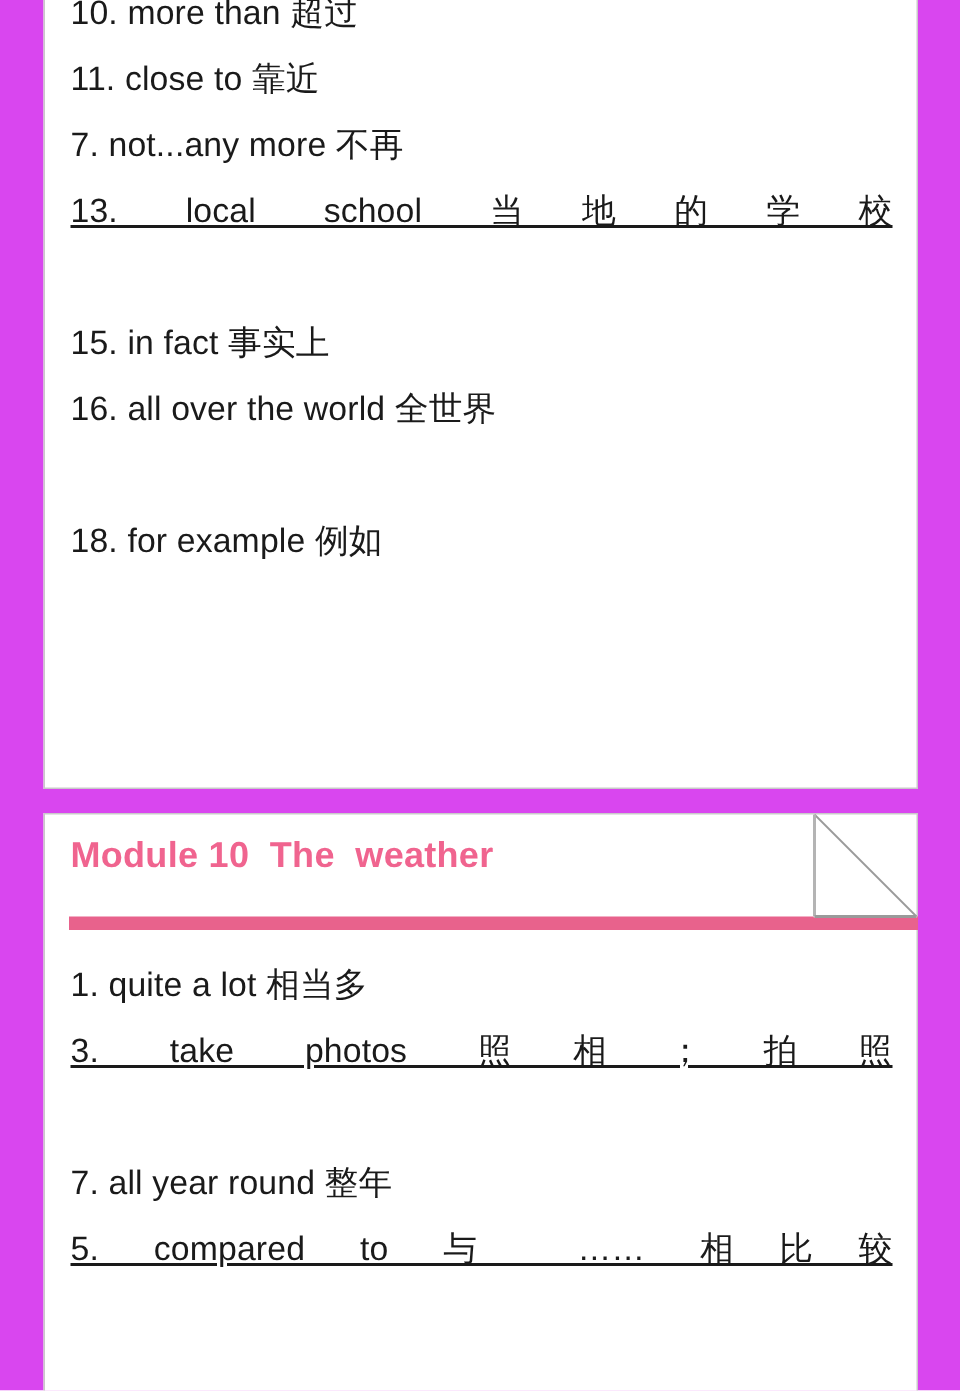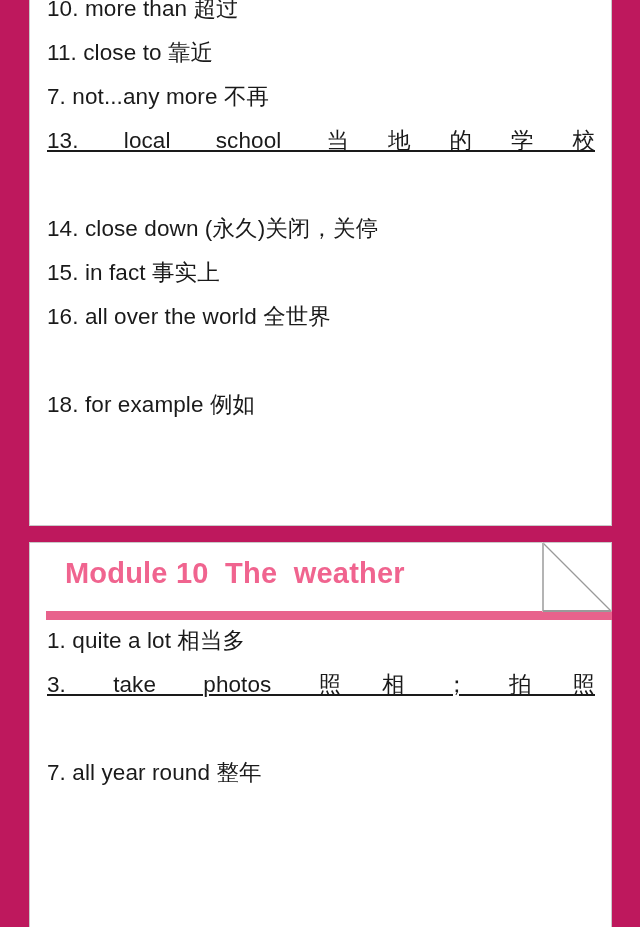--- a/index.html
+++ b/index.html
@@ -13,21 +13,21 @@
     font-family: "Liberation Sans", "DejaVu Sans", sans-serif;
     overflow: hidden;
     position: relative;
   }
 
   
   .page {
     position: relative;
     width: 640px;
     height: 927px;
-    background: #be185d;
+    background: #d946ef;
   }
 
   .card {
     position: absolute;
     background: #ffffff;
     border: 1px solid #c9c9c9;
     box-sizing: border-box;
   }
 
   
@@ -72,24 +72,24 @@
     text-decoration: underline;
   }
 
   .line.spacer {
     height: 44px;
   }
 
   
   .module-title {
     position: absolute;
-    left: 35px;
+    left: 17px;
     top: 14px;
     color: #f0648f;
-    font-size: 29px;
+    font-size: 24px;
     font-weight: bold;
     letter-spacing: 0.2px;
     white-space: pre;
   }
 
   .title-rule {
     position: absolute;
     left: 16px;
     top: 68px;
     width: 566px;
@@ -102,56 +102,56 @@
     position: absolute;
     left: 542px;
     top: 542px;
     width: 70px;
     height: 70px;
     pointer-events: none;
   }
 
   
   .list-module {
-    top: 76px;
+    top: 92px;
   }
 </style>
 </head>
 <body>
 
 <div class="page">
 
   <div class="card card-top">
     <div class="list">
 
       <div class="line">10. more than  超过</div>
       <div class="line">11. close to  靠近</div>
       <div class="line">7. not...any more  不再</div>
       <div class="line justify">13. local school 当地的学校</div>
       <div class="line spacer"></div>
-      <div class="line">14. close down  (永久)关闭，关停</div>
       <div class="line">15. in fact  事实上</div>
       <div class="line">16. all over the world  全世界</div>
       <div class="line spacer"></div>
       <div class="line">18. for example  例如</div>
 
     </div>
   </div>
 
   <div class="card card-bottom">
 
     <div class="module-title">Module 10  The  weather</div>
 
     <div class="title-rule"></div>
 
     <div class="list list-module">
       <div class="line">1. quite a lot  相当多</div>
       <div class="line justify">3. take photos 照相；拍照</div>
       <div class="line spacer"></div>
       <div class="line">7. all year round  整年</div>
+      <div class="line justify">5. compared to 与 …… 相比较</div>
     </div>
 
   </div>
 
   <div class="fold">
     <svg width="70" height="70" viewBox="0 0 70 70" xmlns="http://www.w3.org/2000/svg">
 
       <polygon points="0.5,0.5 69.5,69.5 0.5,69.5" fill="#ffffff"></polygon>
       <polygon points="0.5,0.5 69.5,69.5 0.5,69.5" fill="#ffffff"></polygon>
 

